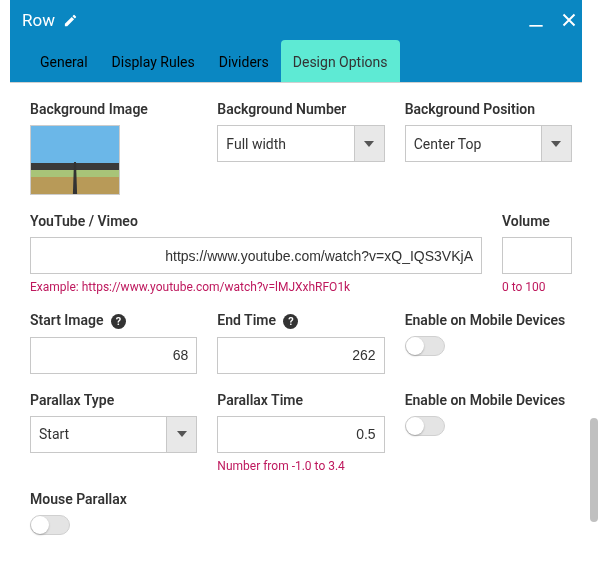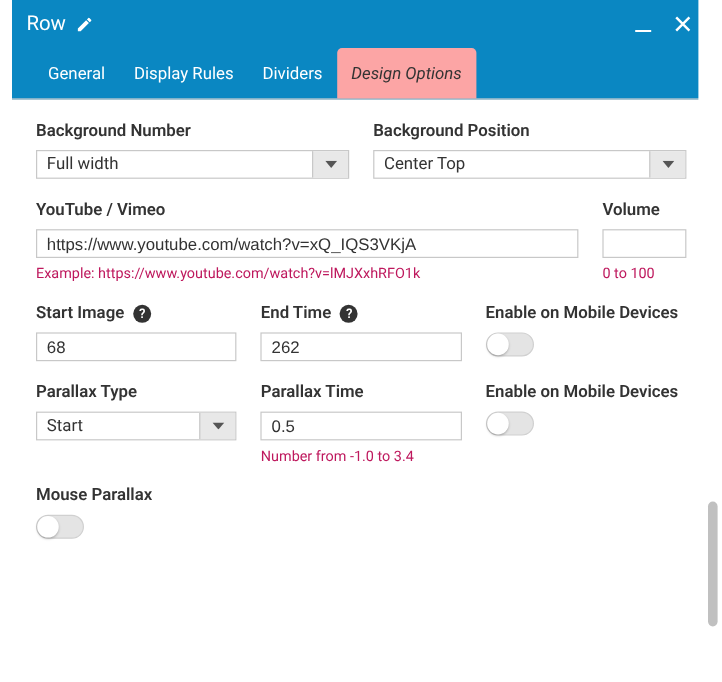--- a/index.html
+++ b/index.html
@@ -4,31 +4,31 @@
 <style>
 * { box-sizing: border-box; margin: 0; padding: 0; }
 body { font-family: -apple-system, BlinkMacSystemFont, "Segoe UI", Roboto, sans-serif; background: #fff; width: 602px; height: 568px; overflow: hidden; position: relative; }
 .window { width: 582px; height: 568px; background: #fff; position: relative; margin-left: 10px; }
 .titlebar { background: #0A87C2; height: 40px; padding: 0 12px; display: flex; align-items: center; color: #fff; }
 .titlebar .title { font-size: 17px; font-weight: 400; }
 .titlebar .pencil { margin-left: 8px; fill: #fff; }
 .titlebar .spacer { flex: 1; }
 .titlebar .winbtn { margin-left: 12px; cursor: pointer; }
 .tabstrip { background: #0A87C2; display: flex; padding: 0 18px; border-bottom: 1px solid #d0d0d0; }
-.tab { color: #ffffff; font-size: 14px; padding: 14px 12px 12px; cursor: pointer; }
-.tab.active { background: #fca5a5; color: #333; border-radius: 4px 4px 0 0; font-style: italic; }
+.tab { color: #000000; font-size: 14px; padding: 14px 12px 12px; cursor: pointer; }
+.tab.active { background: #5eead4; color: #333; border-radius: 4px 4px 0 0; }
 .content { padding: 18px 20px; overflow-y: auto; height: 480px; }
 .row { display: flex; gap: 20px; margin-bottom: 18px; }
 .col { flex: 1; }
 .col.narrow { flex: 0 0 70px; }
 label.fieldlabel { display: block; font-size: 14px; font-weight: 600; color: #333; margin-bottom: 8px; }
 label.fieldlabel .help { display: inline-block; width: 15px; height: 15px; background: #333; color: #fff; border-radius: 50%; text-align: center; line-height: 15px; font-size: 11px; margin-left: 4px; vertical-align: middle; }
 .thumb-wrap { width: 90px; height: 70px; border: 1px solid #ccc; position: relative; overflow: hidden; background: linear-gradient(to bottom, #6bb7e8 55%, #3a3a3a 55% 65%, #a8c478 65% 75%, #b89a58 75%); }
 .thumb-wrap::before { content:""; position:absolute; left:50%; top:53%; width:2px; height:45%; background:#333; transform:translateX(-50%) perspective(50px) rotateX(60deg); transform-origin: top; }
-input[type=text], .select { width: 100%; height: 24px; border: 1px solid #c8c8c8; background: #fff; font-size: 14px; padding: 0 8px; color: #333; }
+input[type=text], .select { width: 100%; height: 37px; border: 1px solid #c8c8c8; background: #fff; font-size: 14px; padding: 0 8px; color: #333; text-align: right; }
 .select { display: flex; align-items: center; position: relative; padding-right: 30px; cursor: pointer; }
 .select .caret-box { position: absolute; right: 0; top: 0; bottom: 0; width: 30px; border-left: 1px solid #c8c8c8; background: #e8e8e8; display: flex; align-items: center; justify-content: center; }
 .select .caret-box svg { fill: #555; }
 .hint { font-size: 12px; color: #be185d; margin-top: 6px; }
 .toggle { width: 40px; height: 20px; border-radius: 10px; background: #e4e4e4; border: 1px solid #d0d0d0; position: relative; cursor: pointer; }
 .toggle::before { content: ""; position: absolute; width: 18px; height: 18px; background: #fff; border-radius: 50%; top: 0; left: 0; box-shadow: 0 1px 2px rgba(0,0,0,.25); }
 .scrollbar-fake { position: absolute; right: 0; top: 0; width: 20px; height: 568px; background: #fff; }
 .scroll-thumb { position: absolute; right: 4px; top: 418px; width: 8px; height: 104px; background: #c0c0c0; border-radius: 4px; }
 .flex-grow { flex: 1; }
 </style>
@@ -53,20 +53,24 @@
   <div class="tabstrip">
     <div class="tab">General</div>
     <div class="tab">Display Rules</div>
     <div class="tab">Dividers</div>
     <div class="tab active">Design Options</div>
   </div>
 
   <div class="content">
 
     <div class="row">
+      <div class="col">
+        <label class="fieldlabel">Background Image</label>
+        <div class="thumb-wrap"></div>
+      </div>
       <div class="col">
         <label class="fieldlabel">Background Number</label>
         <div class="select">
           <span>Full width</span>
           <span class="caret-box">
               <svg width="10" height="6" viewBox="0 0 10 6">
                 <path d="M0 0 L5 6 L10 0 Z"></path>
               </svg>
             </span>
         </div>

